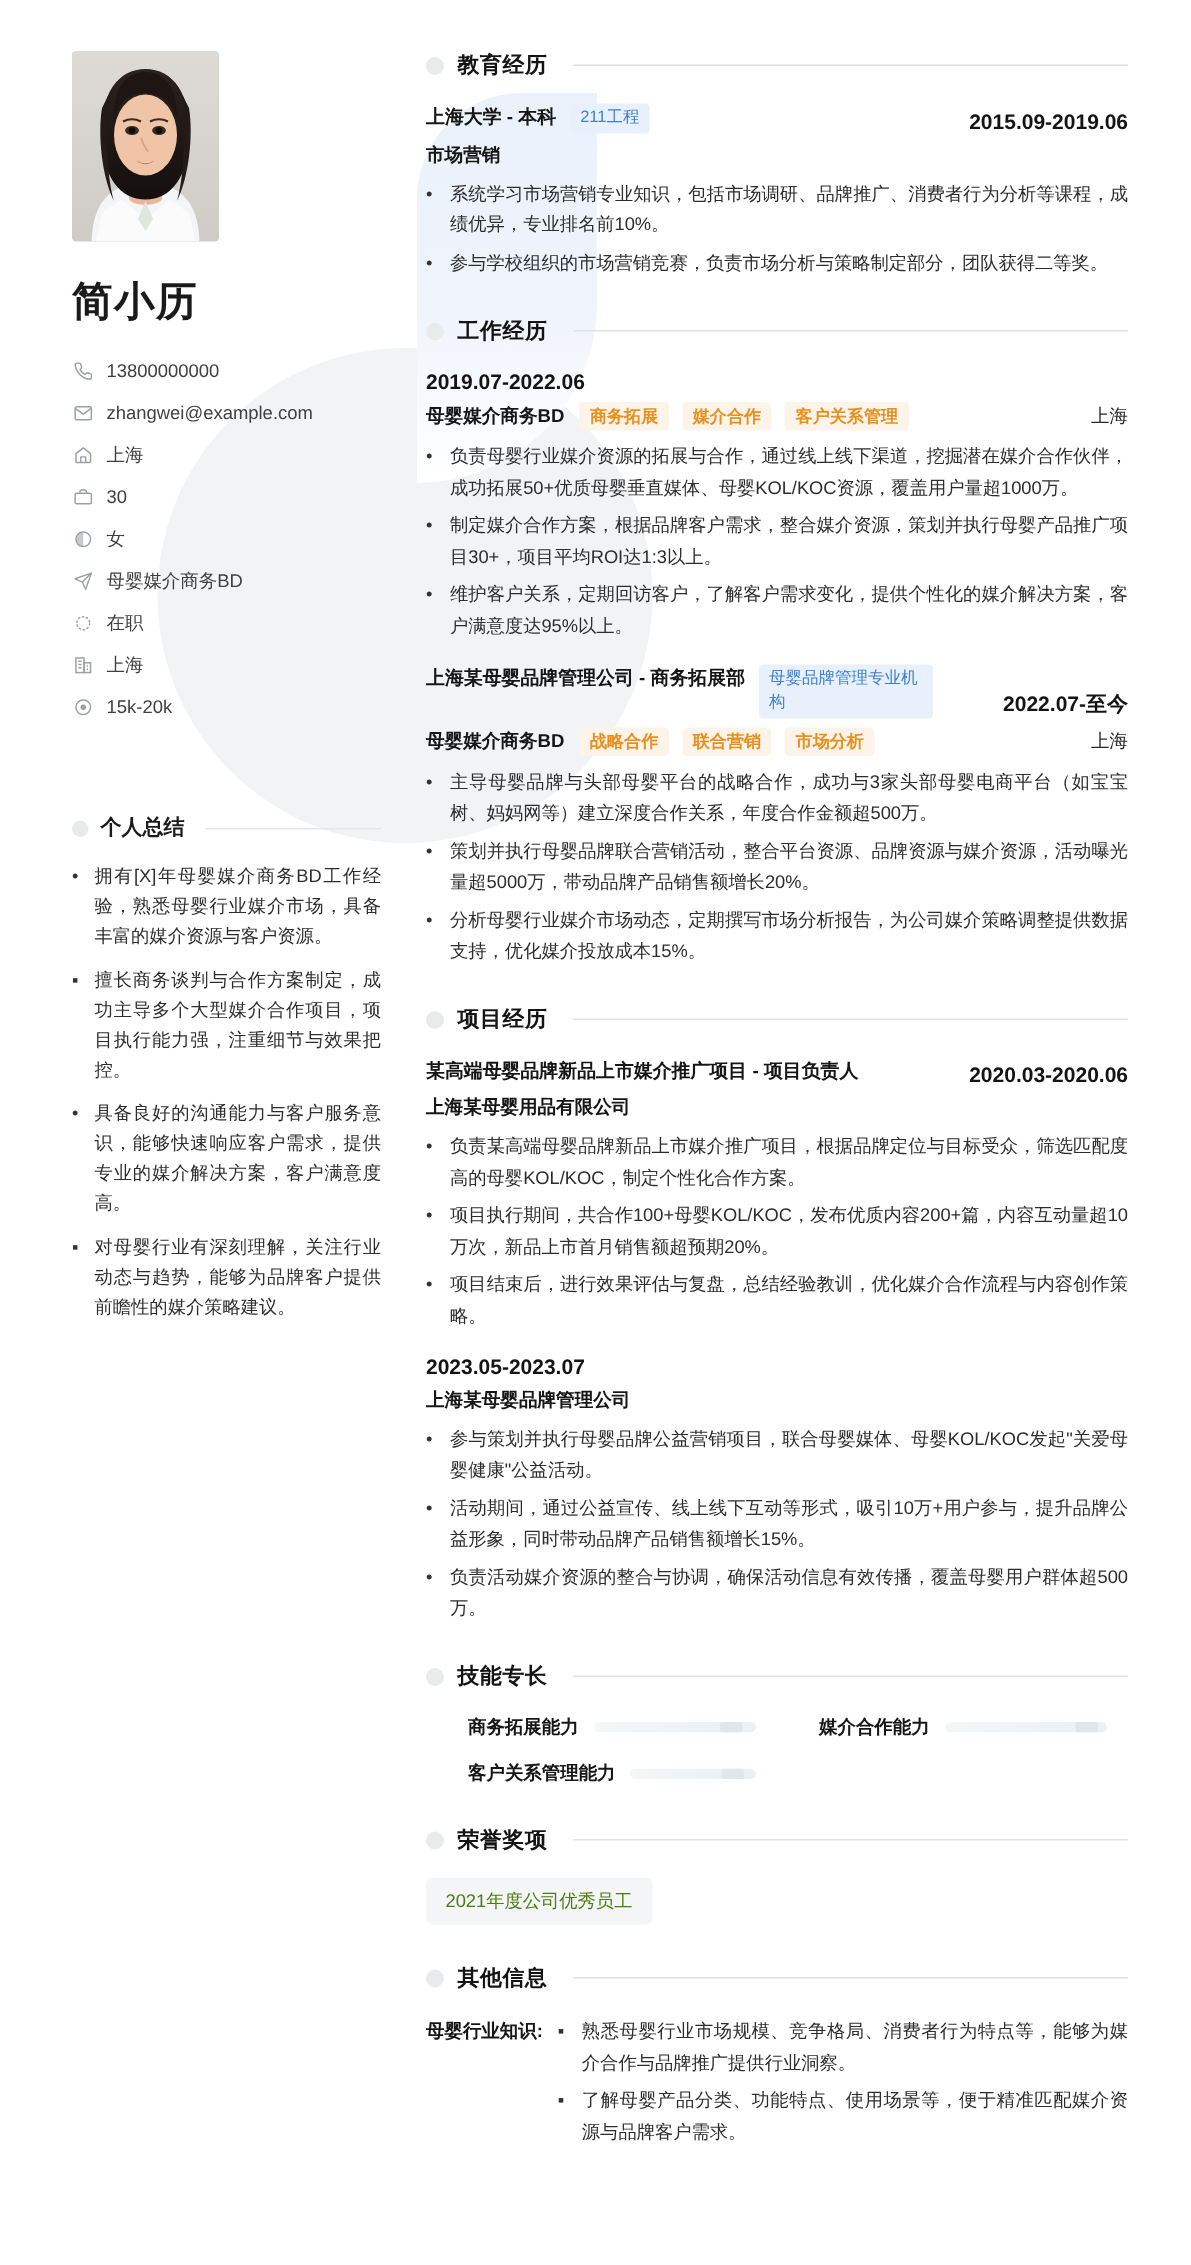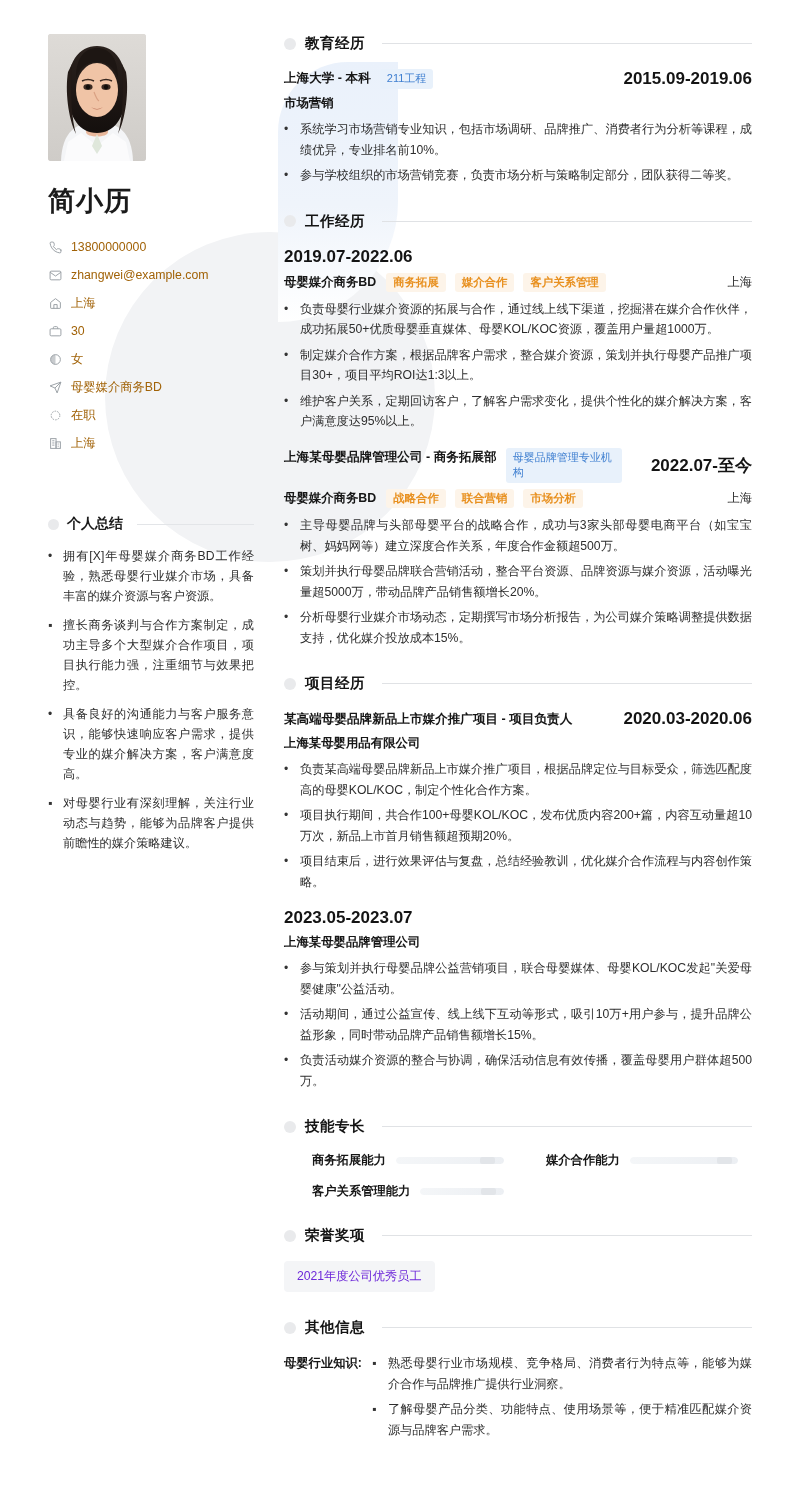--- a/index.html
+++ b/index.html
@@ -74,21 +74,21 @@
     color: #1a1a1a;
   }
 
   .contact-list { margin-top: 14px; }
   .contact-row {
     display: flex;
     align-items: center;
     gap: 9px;
     height: 28px;
     font-size: 12.3px;
-    color: #a16207;
+    color: #404040;
   }
   .contact-row .ic {
     width: 14px;
     height: 14px;
     flex: 0 0 14px;
     display: flex;
     align-items: center;
     justify-content: center;
     color: #9aa0a6;
   }
@@ -164,32 +164,32 @@
     height: 1px;
     background: #e0e2e5;
     margin-left: 8px;
   }
 
   .entry { margin-bottom: 16px; }
   .entry:last-child { margin-bottom: 0; }
 
   .erow {
     display: flex;
-    align-items: center;
+    align-items: flex-end;
     gap: 10px;
     margin-bottom: 6px;
   }
   .erow .title {
     font-size: 12.6px;
     font-weight: 700;
     color: #161616;
     line-height: 1.5;
   }
   .erow .date {
-    font-size: 17px;
+    font-size: 14px;
     font-weight: 700;
     color: #141414;
     white-space: nowrap;
     flex: 0 0 auto;
     padding-top: 0px;
   }
   .title-wrap {
     display: flex;
     align-items: flex-start;
     gap: 9px;
@@ -300,21 +300,21 @@
     top: 0; bottom: 0;
     width: 15px;
     background: #e2e5e9;
     border-radius: 2px;
   }
 
   
   .award-wrap { display: flex; flex-wrap: wrap; gap: 10px; }
   .award {
     background: #f4f5f7;
-    color: #6d28d9;
+    color: #4d7c0f;
     font-size: 12.2px;
     padding: 7px 13px;
     border-radius: 4px;
   }
 
   
   .other-row {
     display: flex;
     gap: 10px;
     align-items: flex-start;
@@ -441,20 +441,29 @@
         <div class="contact-row">
           <span class="ic">
               <svg viewBox="0 0 24 24" fill="none" stroke="currentColor" stroke-width="1.8">
                 <rect x="3" y="3" width="10" height="18"></rect>
                 <rect x="13" y="9" width="8" height="12"></rect>
                 <path d="M6 7h4M6 11h4M6 15h4M16 13h2M16 17h2"></path>
               </svg>
             </span>
           <span class="txt">上海</span>
         </div>
+        <div class="contact-row">
+          <span class="ic">
+              <svg viewBox="0 0 24 24" fill="none" stroke="currentColor" stroke-width="1.8">
+                <circle cx="12" cy="12" r="9"></circle>
+                <circle cx="12" cy="12" r="3.4" fill="currentColor" stroke="none"></circle>
+              </svg>
+            </span>
+          <span class="txt">15k-20k</span>
+        </div>
       </div>
 
       <div class="side-section">
         <div class="side-head">
           <span class="dot"></span>
           <span class="t">个人总结</span>
           <span class="rule"></span>
         </div>
         <div class="summary-list">
           <div class="summary-item">

